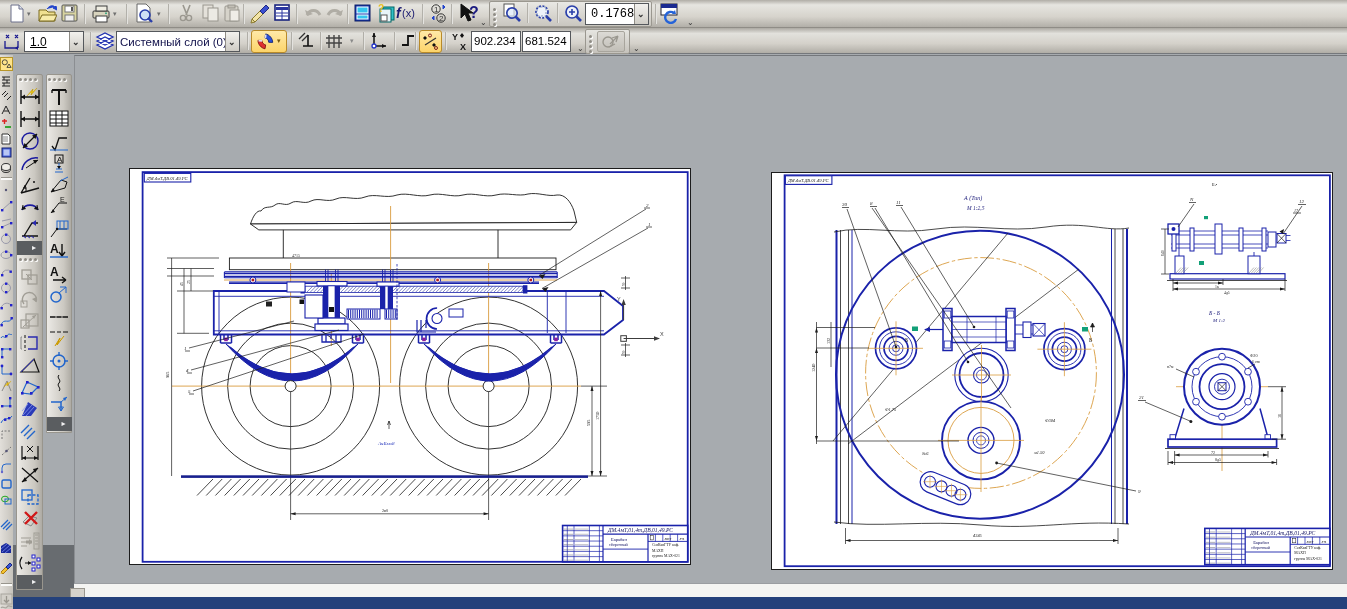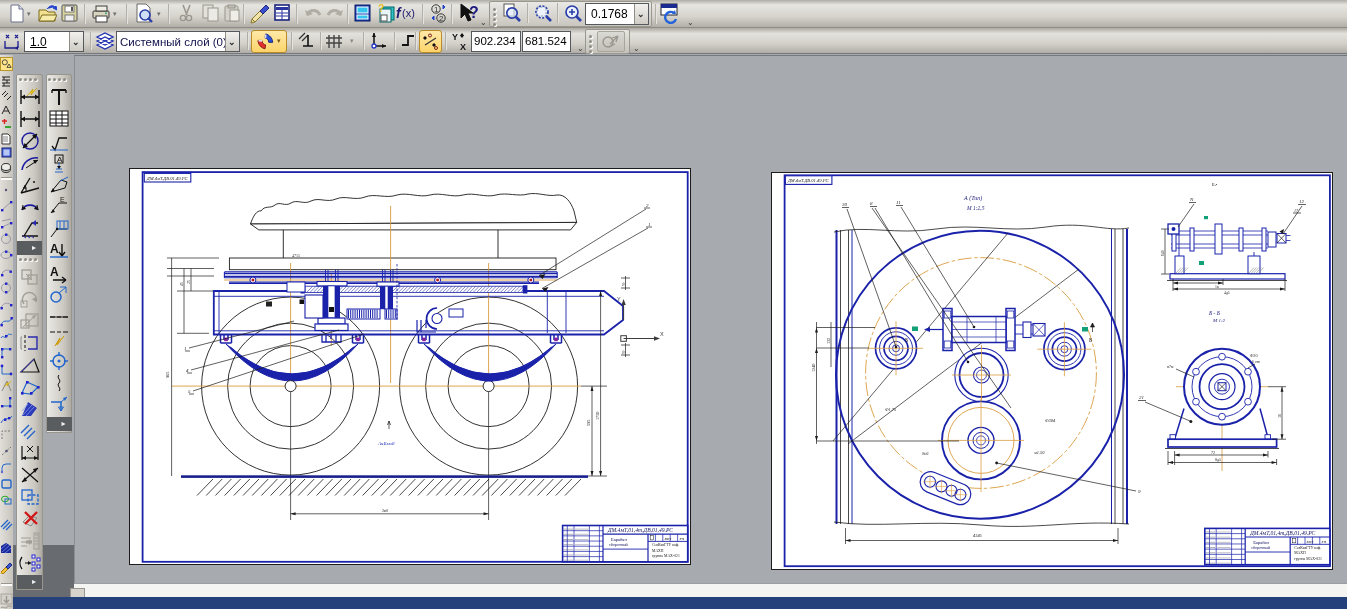--- a/index.html
+++ b/index.html
@@ -127,21 +127,21 @@
     <rect x="4" y="4" width="9" height="9" fill="none" stroke="#8899bb" stroke-dasharray="2 1.5"></rect>
     <path d="M13.5 13.5l4.5 4.5" stroke="#2a3faa" stroke-width="2.6"></path>
   </svg>
 <div class="sep2" style="left:557px"></div>
 <svg class="abs" style="left:563px;top:3px" width="21" height="21" viewBox="0 0 21 21">
     <circle cx="9" cy="9" r="6" fill="#eef2fa" stroke="#2a3faa" stroke-width="1.7"></circle>
     <path d="M6 9h6M9 6v6" stroke="#2a3faa" stroke-width="1.6"></path>
     <path d="M13.5 13.5l4.5 4.5" stroke="#2a3faa" stroke-width="2.6"></path>
   </svg>
 <div class="abs" style="left:585px;top:3px;width:64px;height:22px;background:#fff;border:1px solid #55585c;box-sizing:border-box;"></div>
-<div class="abs" style="left:591px;top:7px;font-size:12px;color:#000;white-space:nowrap;">0.1768</div>
+<div class="abs" style="left:591px;top:7px;font-size:12px;color:#000;white-space:nowrap;font-family:Liberation Mono, monospace;">0.1768</div>
 <div class="abs" style="left:634px;top:4px;width:14px;height:20px;background:linear-gradient(#f2f1ee,#cfccc5);border-left:1px solid #8f8c85;box-sizing:border-box;"></div>
 <div class="abs" style="left:637px;top:9px;font-size:9px;color:#333;white-space:nowrap;font-weight:bold">⌄</div>
 <div class="sep1" style="left:655px"></div>
 <svg class="abs" style="left:660px;top:3px" width="21" height="21" viewBox="0 0 21 21">
     <rect x="1" y="1" width="16" height="11" fill="#fff" stroke="#223"></rect>
     <rect x="1" y="1" width="16" height="4" fill="#1a2a90"></rect>
     <path d="M14 10a5.5 5.5 0 1 0 2 6" fill="none" stroke="#2563d8" stroke-width="2.4"></path>
     <path d="M15 7l1 4-4 0z" fill="#2563d8"></path>
   </svg>
 <div class="ovf" style="left:687px;top:18px">⌄</div>

